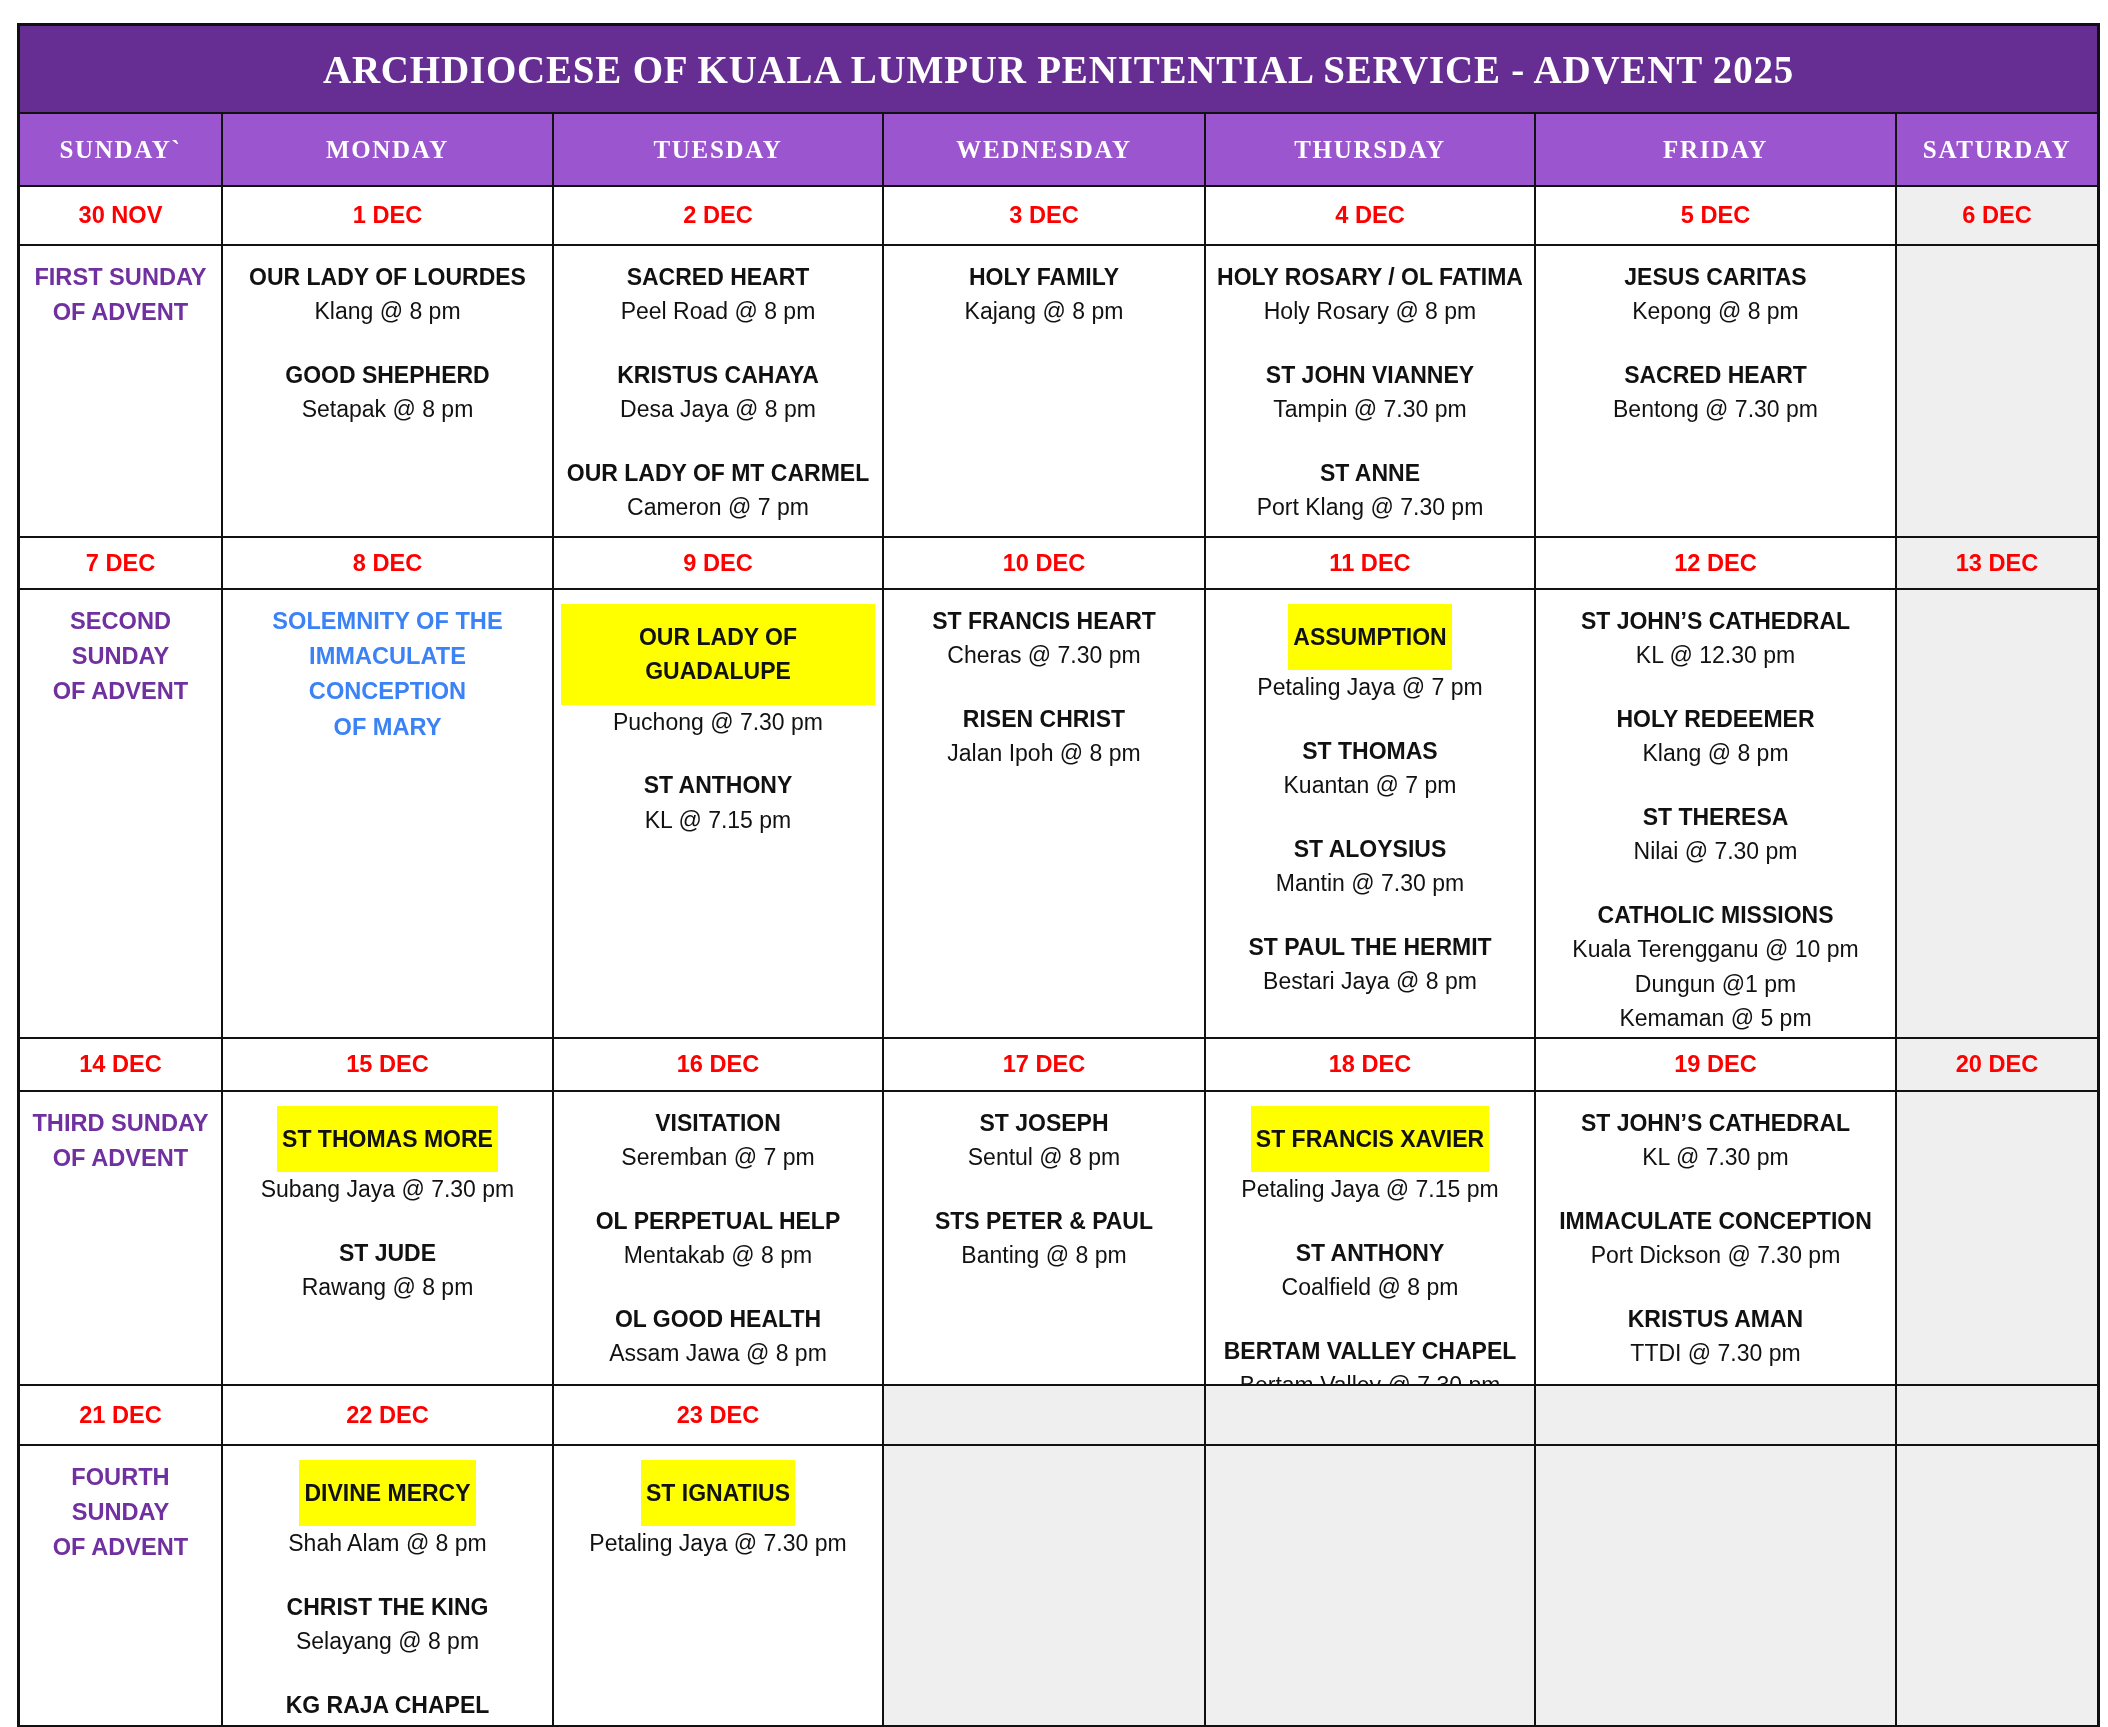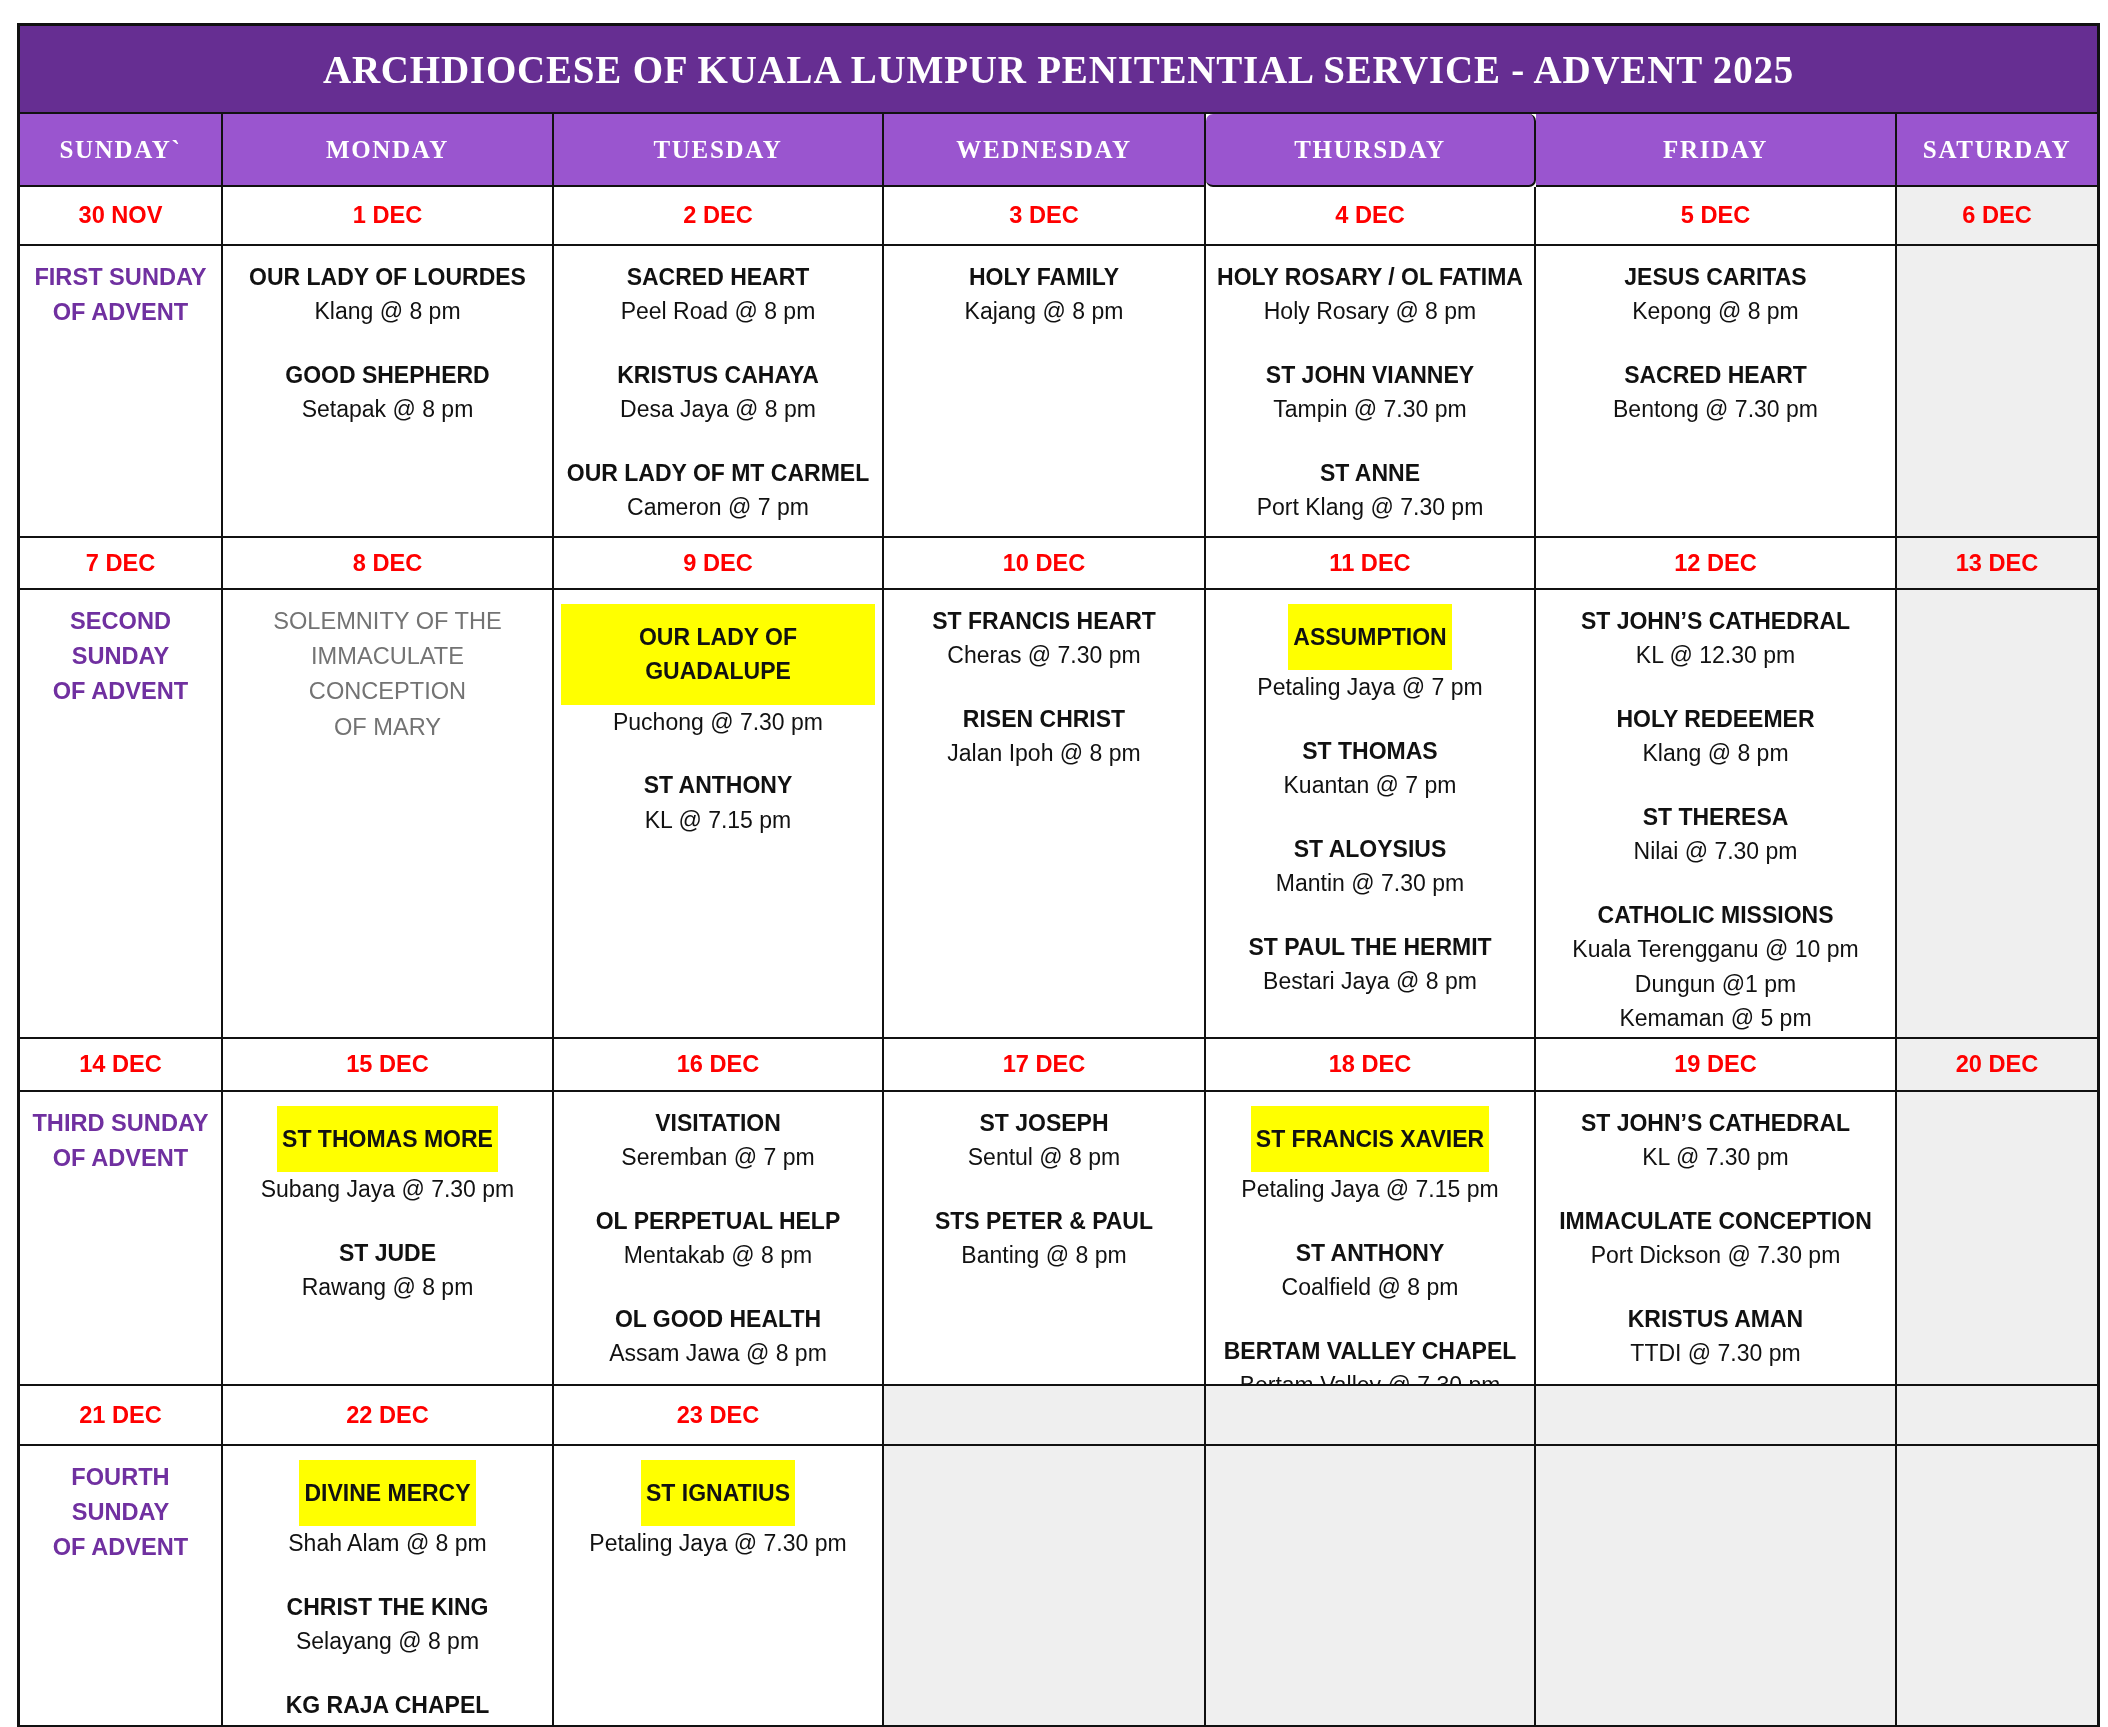--- a/index.html
+++ b/index.html
@@ -17,36 +17,36 @@
         border-bottom:2.5px solid #111111;}
   .hdr{height:73px;background:#9a55cf;color:#ffffff;display:flex;align-items:center;justify-content:center;
         font-family:"Liberation Serif",serif;font-weight:bold;font-size:25px;letter-spacing:1.7px;}
   .date-cell{display:flex;align-items:center;justify-content:center;
         color:#ff0000;font-weight:bold;font-size:23.6px;}
   .content-cell{padding:13.5px 6.7px 0 6.7px;text-align:center;font-size:23px;line-height:1.5;color:#111111;}
   .event{margin-bottom:29px;}
   .event .ev-name{font-weight:bold;}
   .hl{background:#ffff00;padding:16px 5px;display:inline-block;}
   .season-line{color:#7030a0;font-weight:bold;font-size:23.6px;line-height:1.5;}
-  .note-line{color:#737373;font-weight:normal;font-size:23.6px;line-height:1.5;}
+  .note-line{color:#3b82f6;font-weight:bold;font-size:23.6px;line-height:1.5;}
   .gray{background:#efefef;}
 </style>
 </head>
 <body>
 
 <div class="page">
   <div class="calendar" id="calendar">
     <div class="title-bar">ARCHDIOCESE OF KUALA LUMPUR PENITENTIAL SERVICE - ADVENT 2025</div>
 
   <div class="row">
         <div class="cell hdr" style="width: 203px;">SUNDAY`</div>
         <div class="cell hdr" style="width: 331px;">MONDAY</div>
         <div class="cell hdr" style="width: 330px;">TUESDAY</div>
         <div class="cell hdr" style="width: 322px;">WEDNESDAY</div>
-        <div class="cell hdr" style="width: 330px; border-radius: 7px;">THURSDAY</div>
+        <div class="cell hdr" style="width: 330px;">THURSDAY</div>
         <div class="cell hdr" style="width: 361px;">FRIDAY</div>
         <div class="cell hdr last-col" style="width: 200px;">SATURDAY</div>
       </div>
       <div class="row">
         <div class="cell date-cell" style="width: 203px; height: 59px;">
           <div>30 NOV</div>
         </div>
         <div class="cell date-cell" style="width: 331px; height: 59px;">
           <div>1 DEC</div>
         </div>

